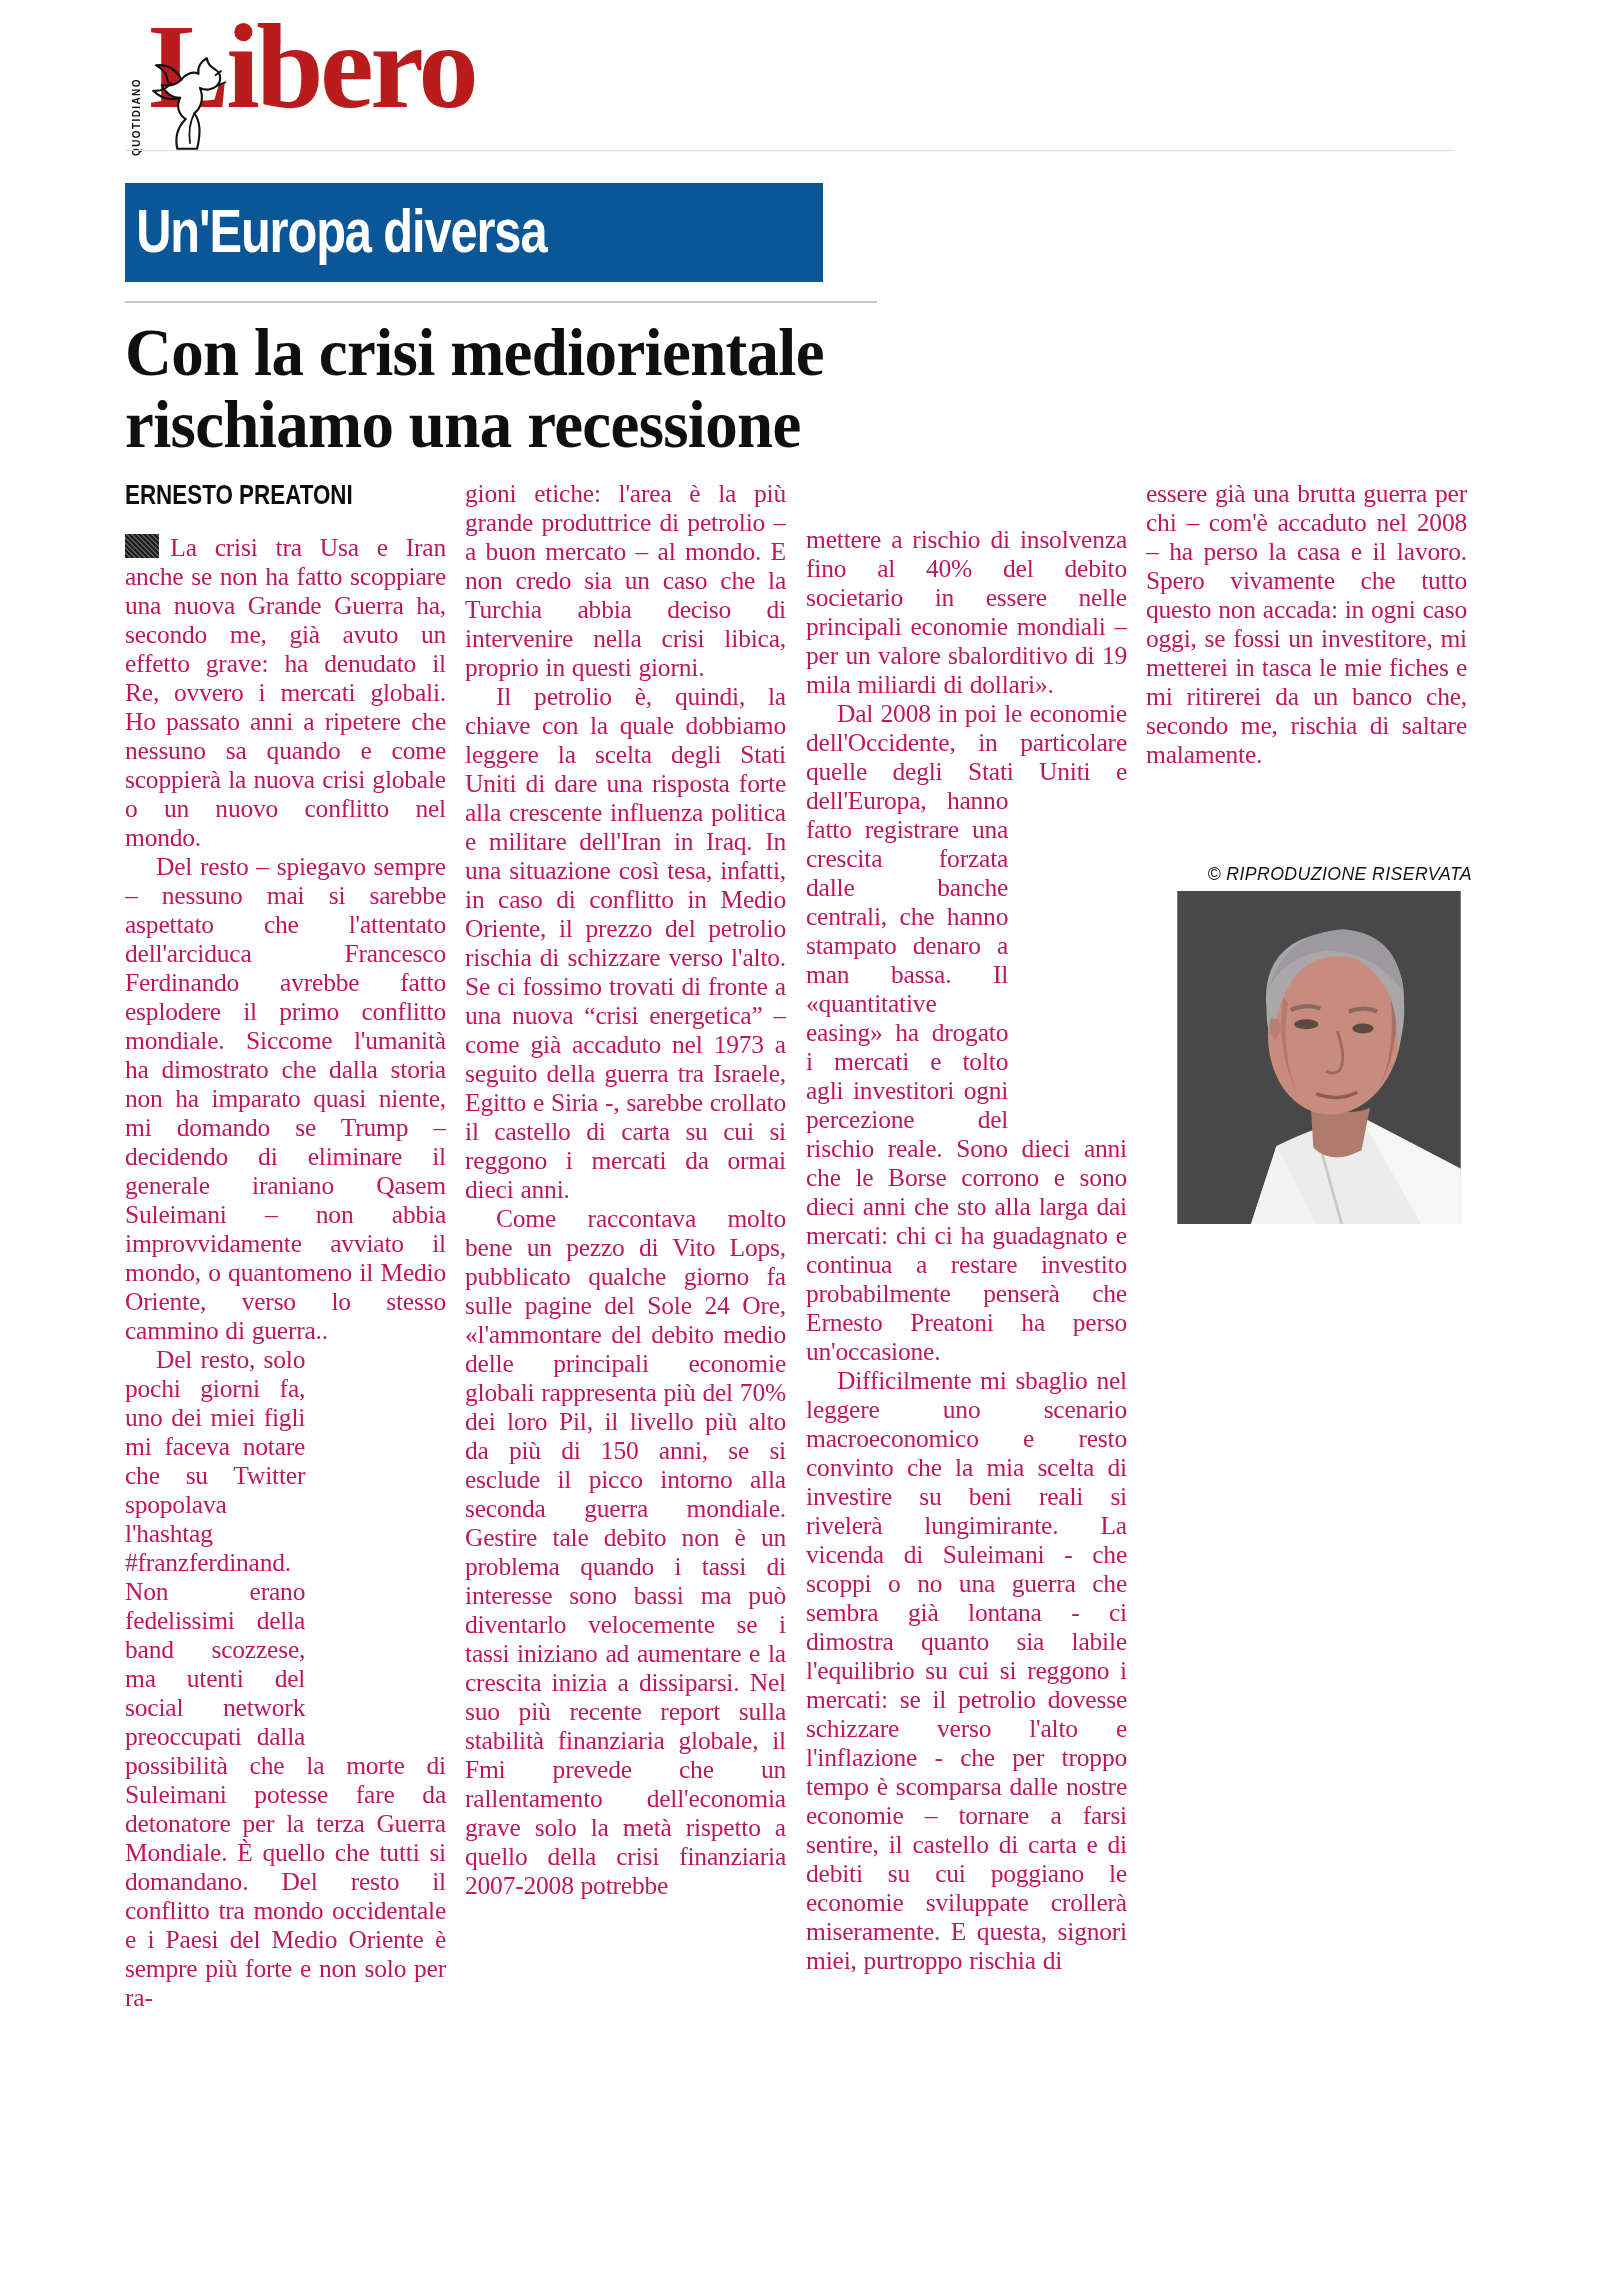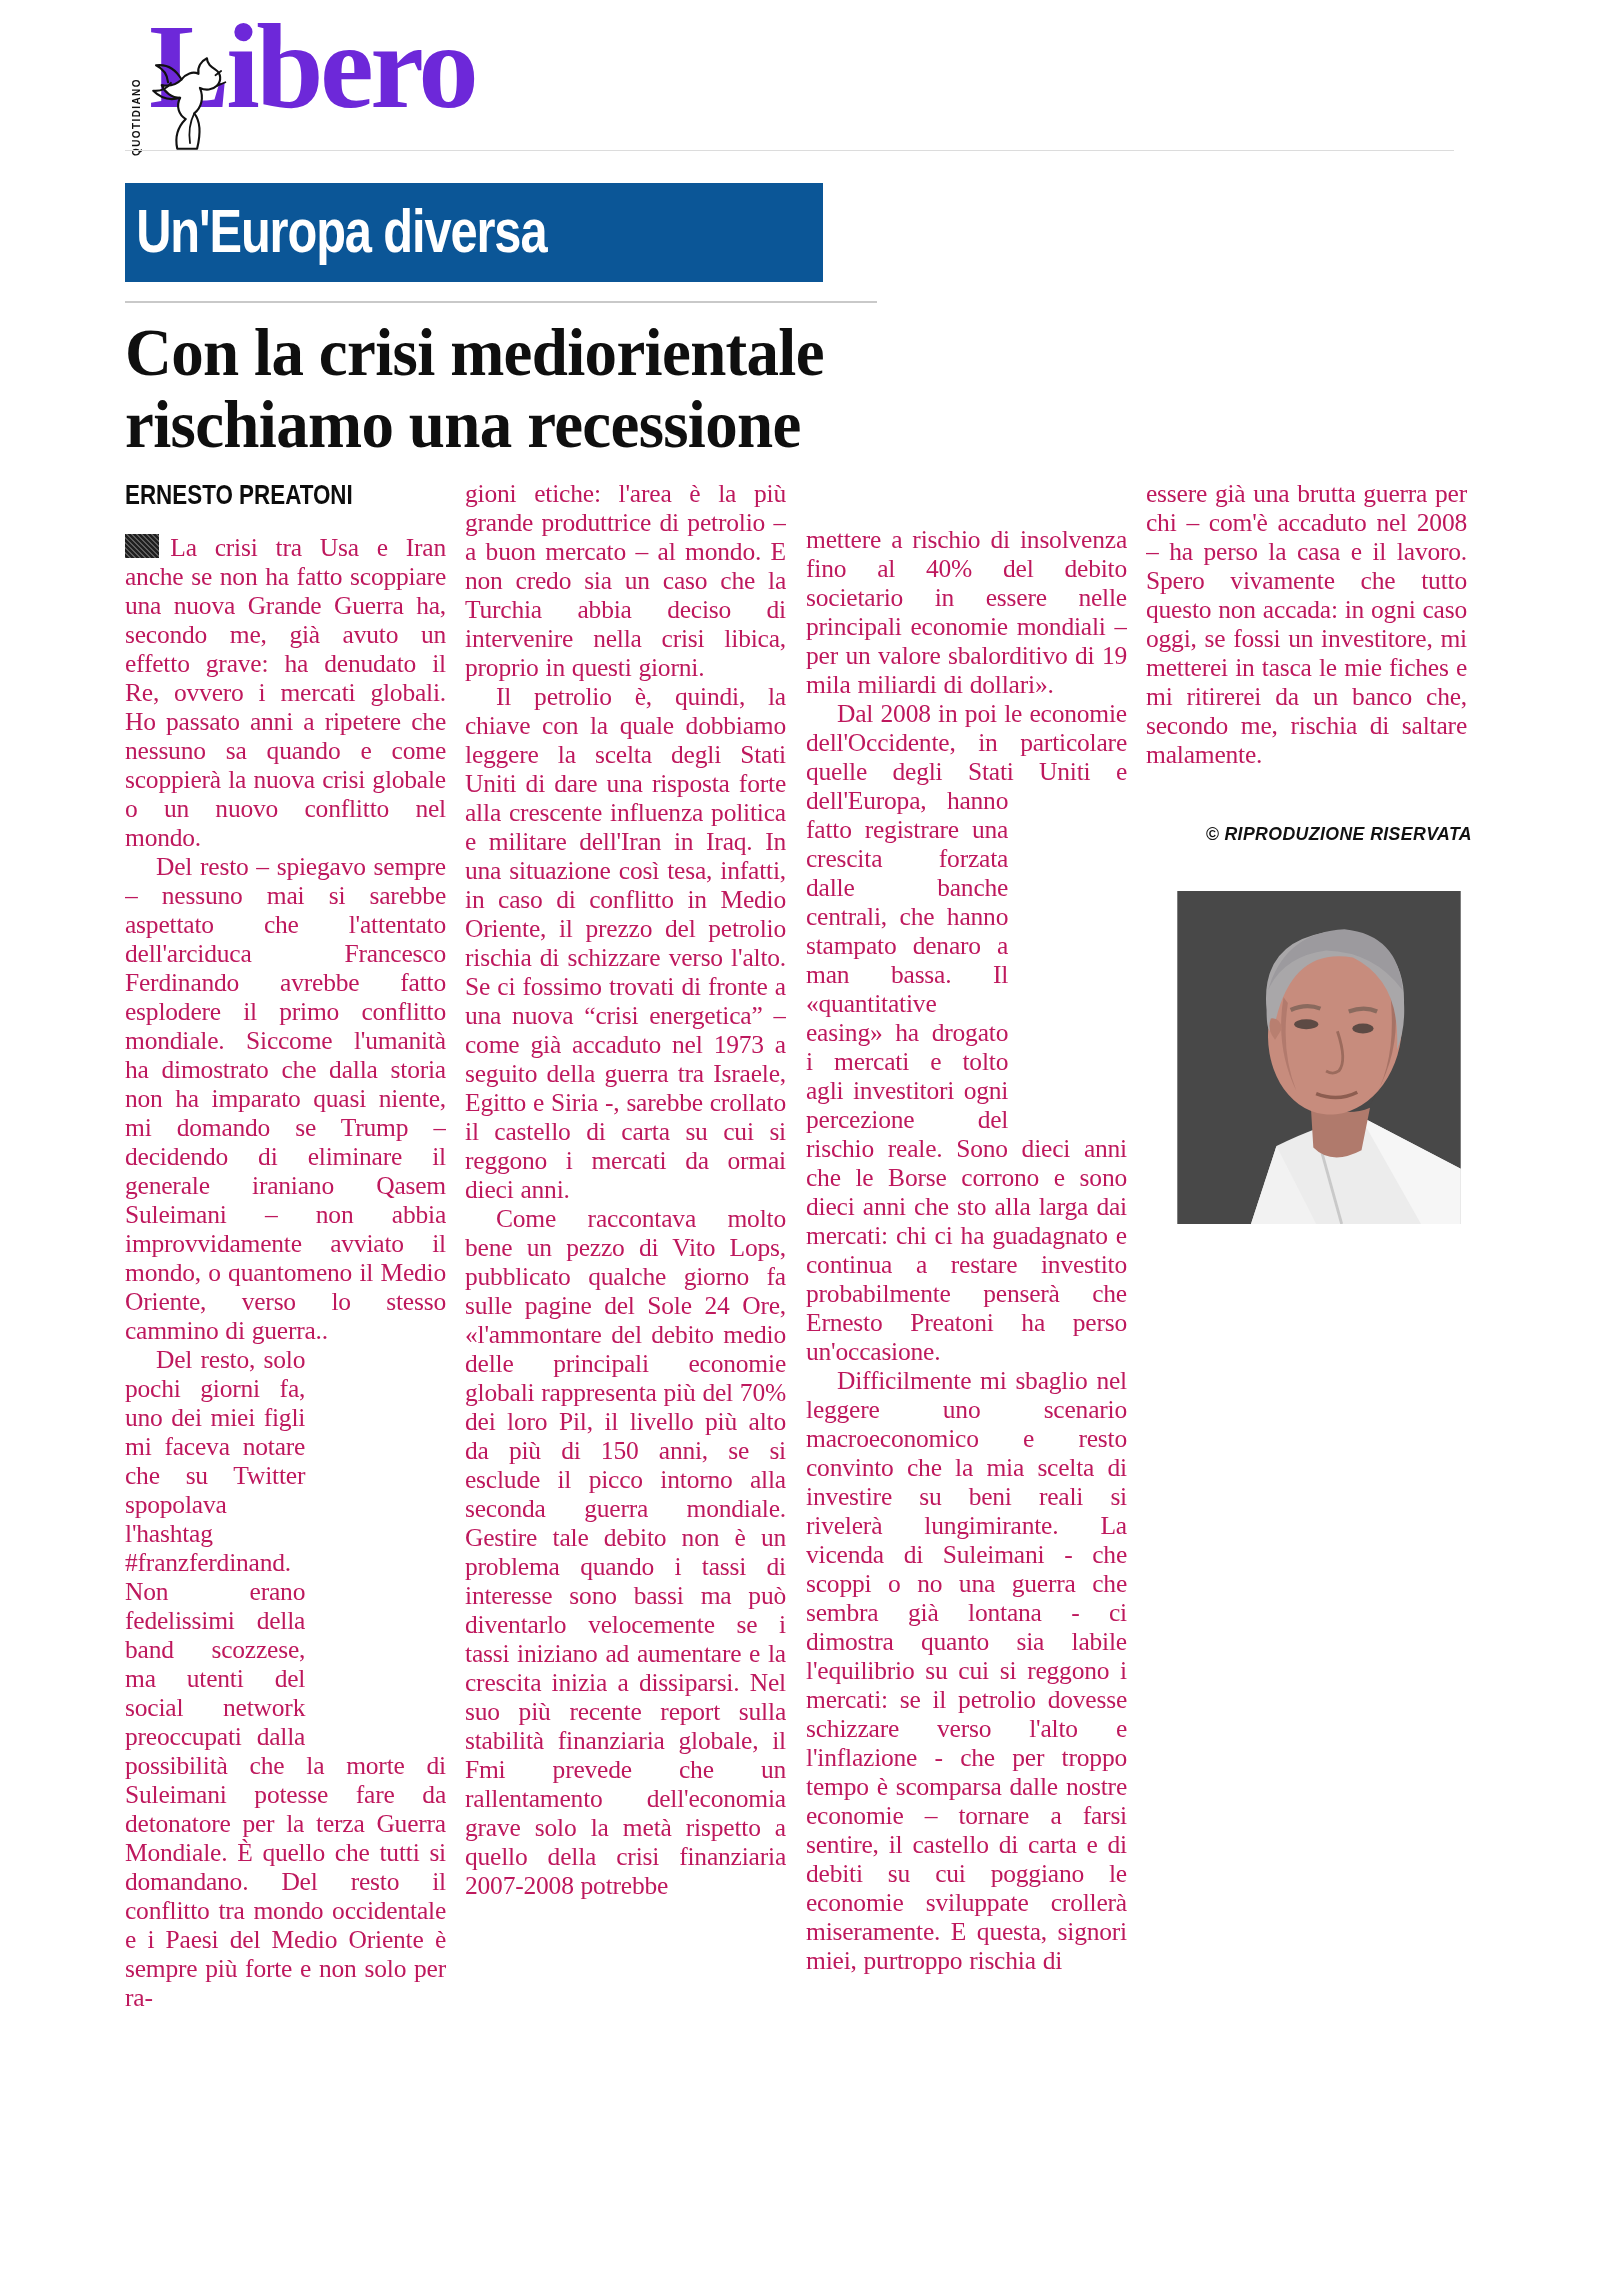--- a/index.html
+++ b/index.html
@@ -11,21 +11,21 @@
     overflow:hidden;
     font-family:"Liberation Serif", serif;
     color:#161616;
   }
 
   
   .masthead{position:absolute;left:125px;top:25.5px;width:425px;height:128px;}
   .masthead-title{
     position:absolute;left:24px;top:-20px;margin:0;
     font-family:"Liberation Serif", serif;font-weight:bold;
-    font-size:121px;line-height:1;letter-spacing:-3.5px;color:#6d28d9;
+    font-size:121px;line-height:1;letter-spacing:-3.5px;color:#b91c1c;
   }
   .masthead-vertical{
     position:absolute;left:5.7px;top:41px;height:89px;
     font-family:"Liberation Sans", sans-serif;font-weight:bold;
     font-size:10px;letter-spacing:1.4px;color:#111;
     writing-mode:vertical-rl;transform:rotate(180deg);
   }
   .pegasus{position:absolute;left:18.4px;top:28px;width:94px;height:99px;}
   .rule-under-masthead{
     position:absolute;left:125px;top:150px;width:1329px;height:1.4px;background:#dcdcdc;
@@ -79,23 +79,23 @@
   .spacer-a{width:128px;height:383px;}
   .spacer-b{width:106px;height:333px;}
   .lead-square{
     display:inline-block;width:34px;height:24px;margin-right:11.3px;
     vertical-align:-2.1px;background:#1f1f1f;
     background-image:repeating-linear-gradient(45deg, rgba(255,255,255,.28) 0 1.4px, transparent 1.4px 3.5px);
   }
 
   
   .credit{
-    position:absolute;left:1146px;top:824px;width:326px;
+    position:absolute;left:1146px;top:864px;width:326px;
     text-align:right;font-family:"Liberation Sans", sans-serif;
-    font-style:italic;font-size:17.7px;color:#111;letter-spacing:0.4px;font-weight:bold;
+    font-style:italic;font-size:17.7px;color:#111;letter-spacing:0.4px;
   }
   .photo{
     position:absolute;left:1177px;top:891px;width:284px;height:333px;
     overflow:hidden;
   }
 </style>
 </head>
 <body>
 
 <div class="page">

